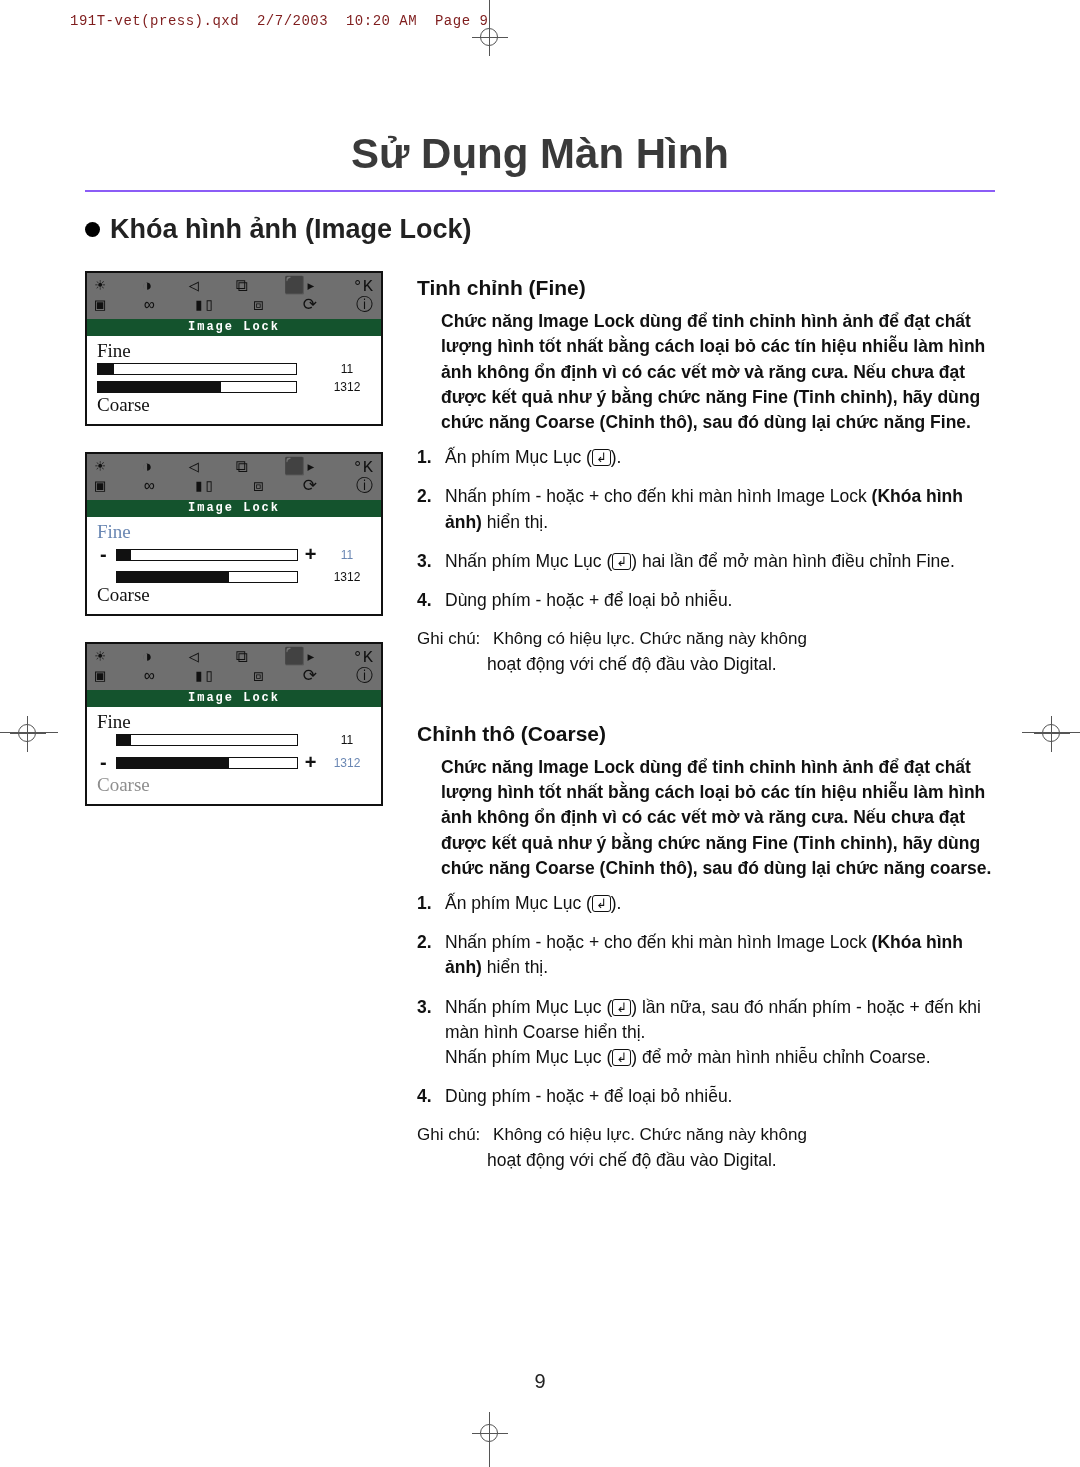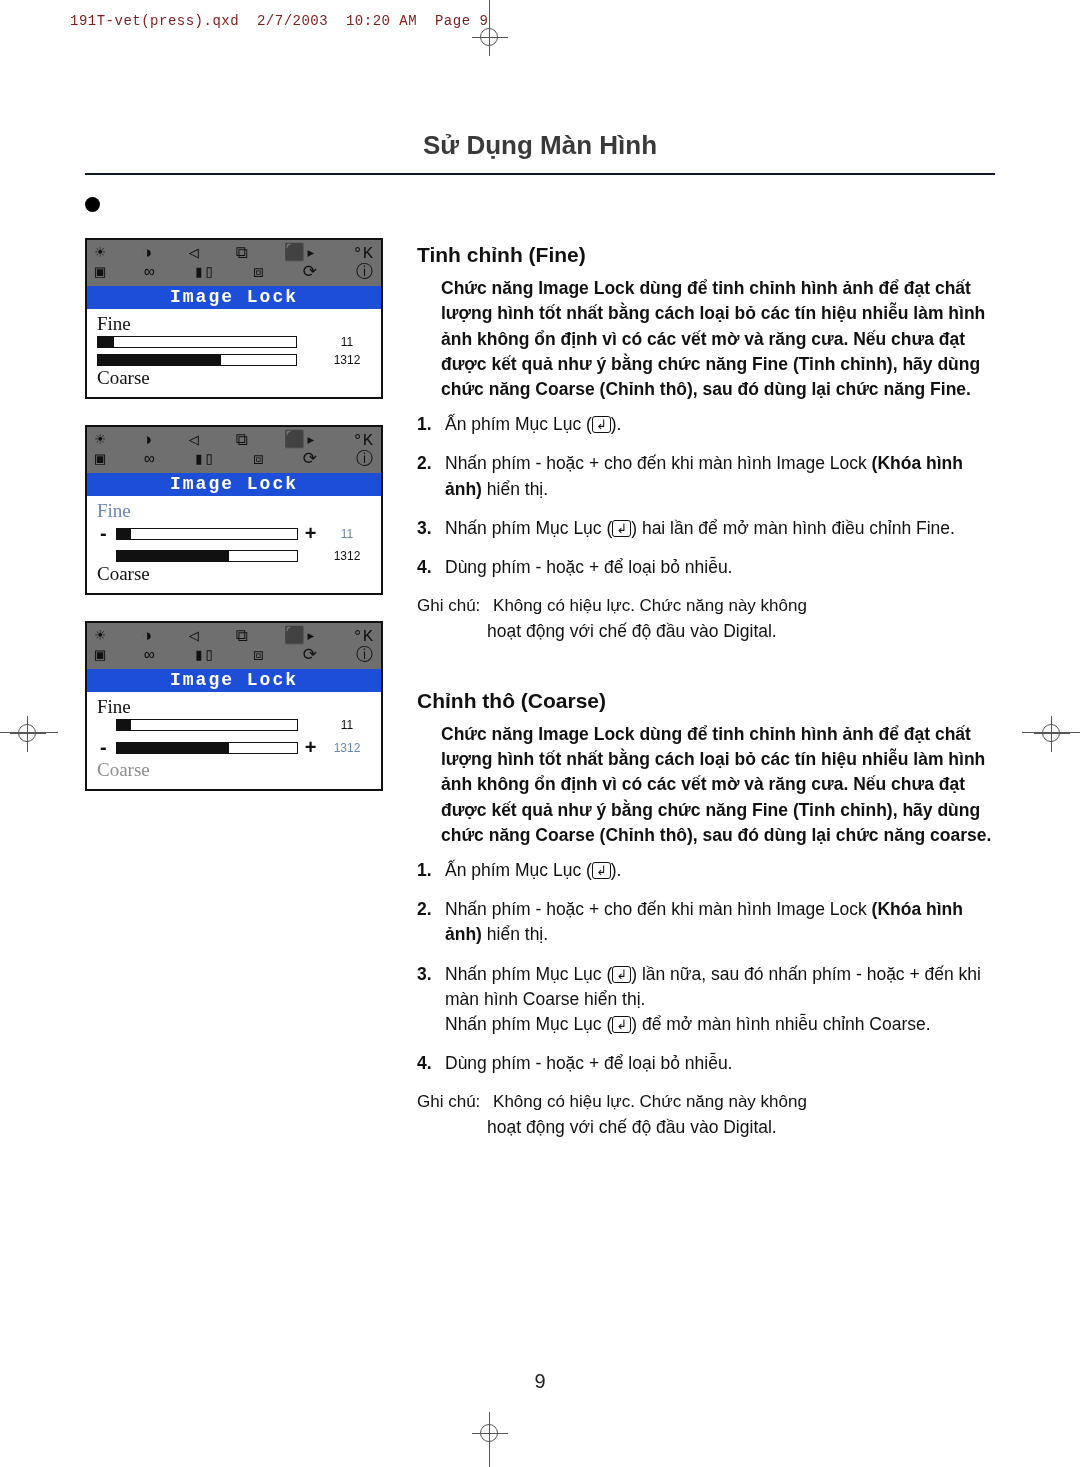--- a/index.html
+++ b/index.html
@@ -37,25 +37,25 @@
   }
 
   
   .page {
     position: absolute;
     left: 85px; right: 85px; top: 130px; bottom: 80px;
   }
 
   .title-h1 {
     text-align: center;
-    font-size: 26px;
+    font-size: 42px;
     font-weight: bold;
     color: #3a3a3a;
     padding-bottom: 12px;
-    border-bottom: 2px solid #0f172a;
+    border-bottom: 2px solid #8b5cf6;
   }
 
   .subtitle-row {
     display:flex; align-items:center; gap:10px;
     margin-top: 22px;
     font-size: 27px; font-weight:bold;
     color:#222;
   }
   .bullet-disc {
     width:15px; height:15px; background:#000; border-radius:50%;
@@ -88,26 +88,26 @@
     padding: 4px 6px 4px 6px;
   }
   .osd-icons {
     display:flex; justify-content:space-between;
     padding:1px 2px;
   }
   .osd-icons span {
     font-size:17px; color:#111; line-height:1;
   }
   .osd-title-band {
-    background:#1d4ed8;
+    background:#14532d;
     color:#fff;
     text-align:center;
     font-weight:bold;
     letter-spacing:2px;
-    font-size:18px;
+    font-size:12px;
     padding:1px 0 2px;
   }
   .osd-body { padding:4px 10px 8px; }
   .osd-row { display:flex; align-items:center; justify-content:space-between; gap:8px; font-size:18px; }
   .osd-label { font-family:Liberation Serif, serif; font-size:19px; color:#111; }
   .osd-label.hl { color:#6a87b3; }
   .osd-label.dim { color:#8e8e8e; }
   .osd-bar {
     width: 200px; height:12px; border:1.5px solid #111; position:relative; background:#fff;
     display:inline-block;
@@ -170,20 +170,21 @@
 <div class="crossbars" style="right:0; top:732px; width:58px; border-top:1.5px solid #555;"></div>
 <div class="crossbars" style="left:489px; top:0; height:55px; border-left:1.5px solid #555;"></div>
 <div class="crossbars" style="left:489px; bottom:0; height:55px; border-left:1.5px solid #555;"></div>
 
 <div class="page">
 
   <h1 class="title-h1">Sử Dụng Màn Hình</h1>
 
   <div class="subtitle-row">
     <span class="bullet-disc"></span>
+    <span>Khóa hình ảnh (Image Lock)</span>
   </div>
 
   <div class="content-grid">
 
     <div class="left-col">
 
       <div class="osd">
         <div class="osd-top">
           <div class="osd-icons">
             <span>☀</span>

